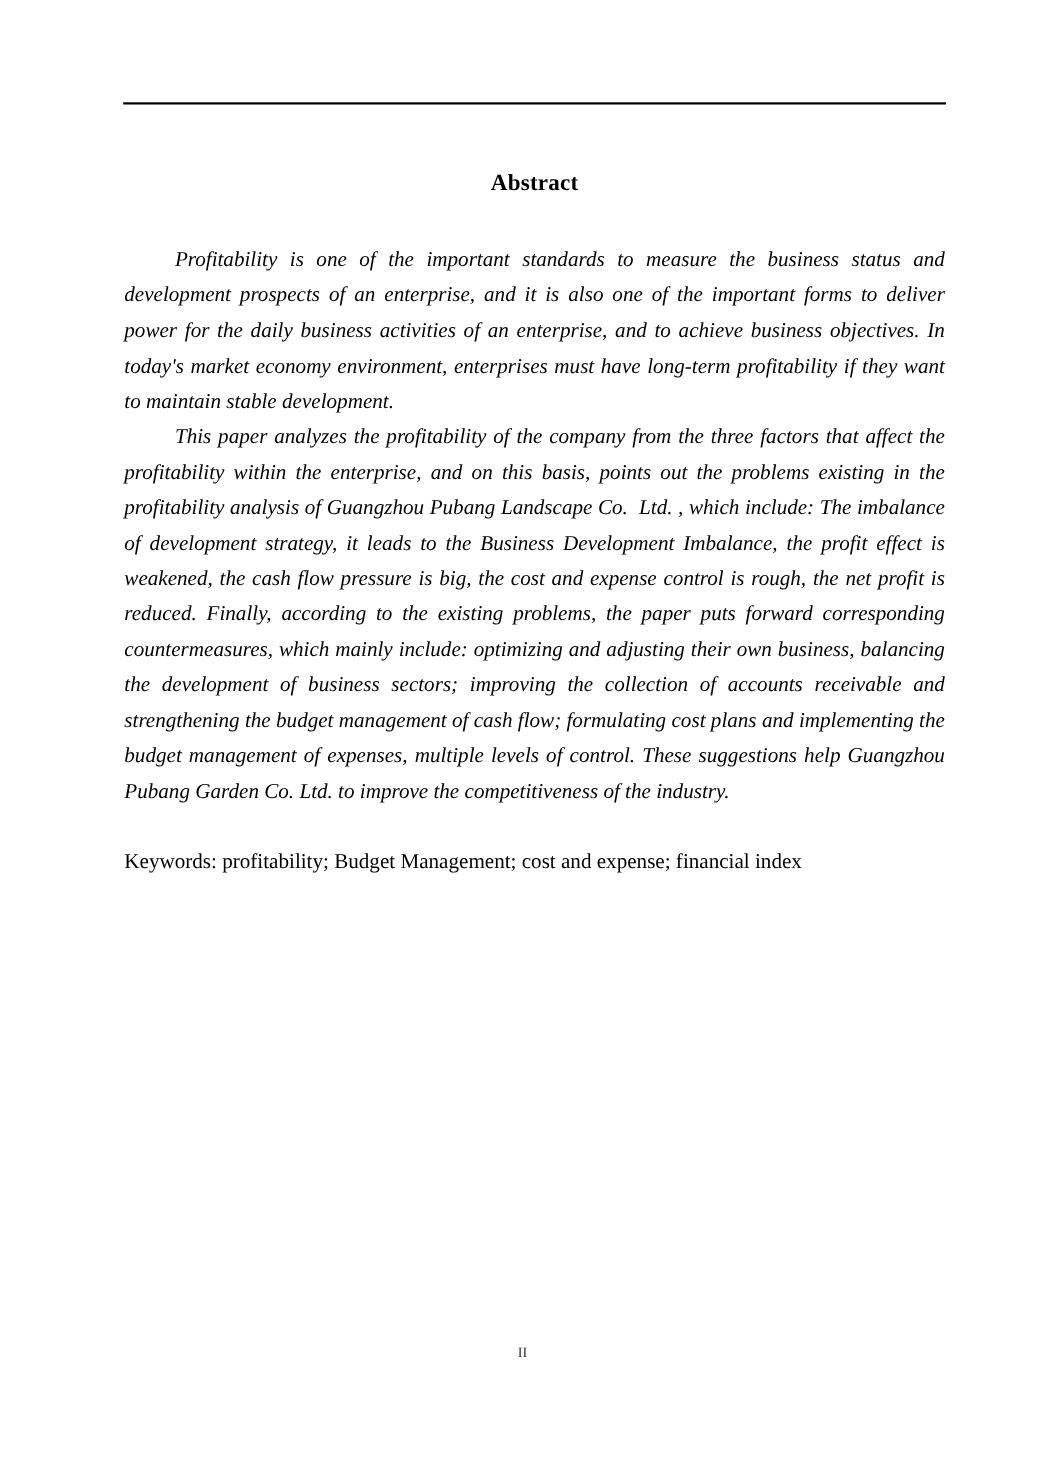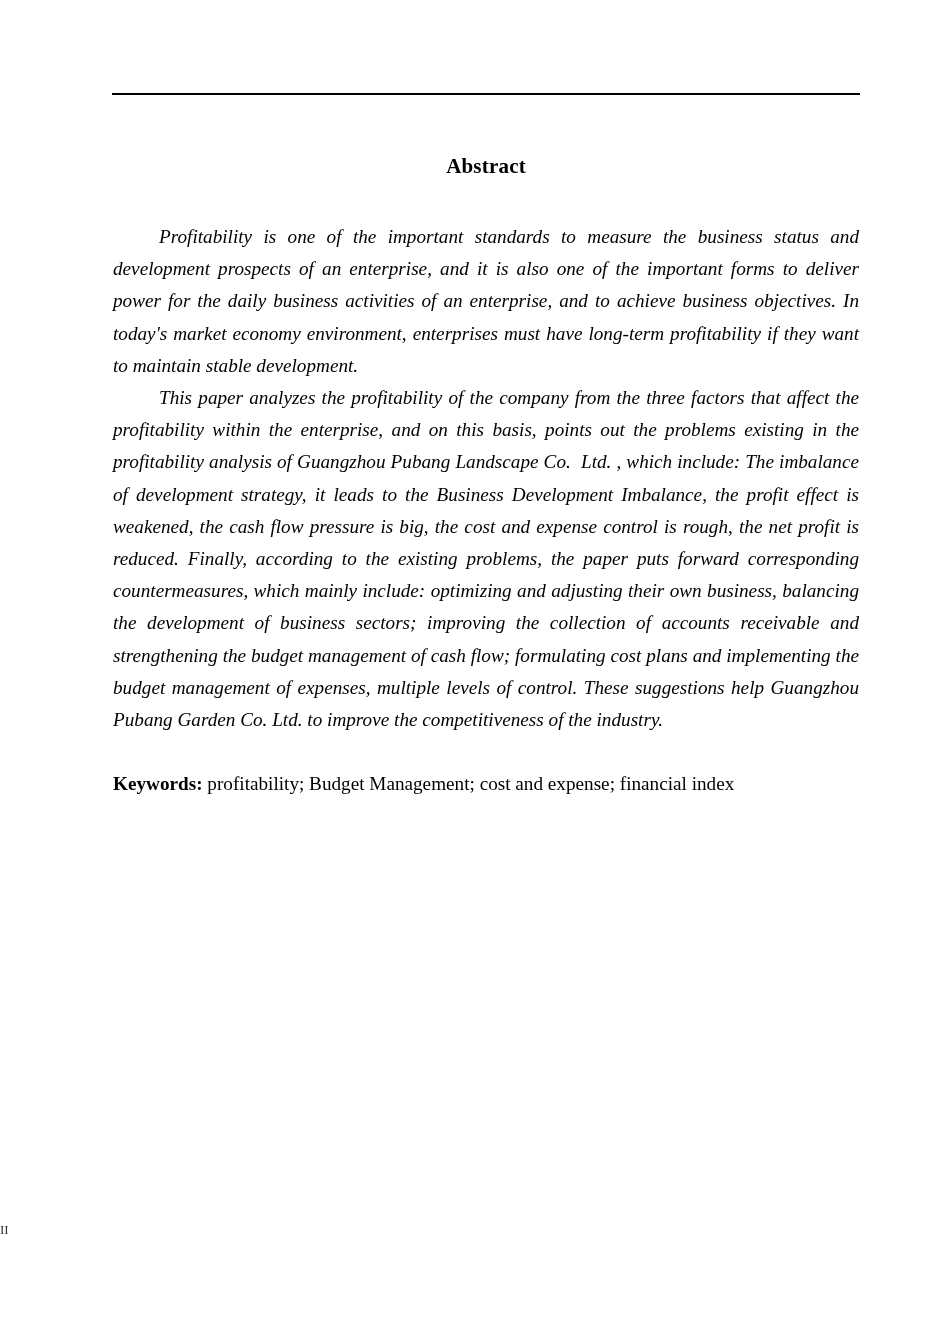--- a/index.html
+++ b/index.html
@@ -56,27 +56,28 @@
     font-style: italic;
   }
   .keywords {
     margin-top: 32px;
     font-size: 19.2px;
     line-height: 32.2px;
     text-align: left;
     text-indent: 0;
   }
   .keywords-label {
-    font-weight: bold;
+    font-weight: normal;
   }
   .page-number {
     position: absolute;
     left: 0;
     right: 0;
     top: 1218px;
+    text-align: center;
     font-size: 13px;
     color: #333333;
     font-family: "Liberation Serif", "DejaVu Serif", serif;
   }
 </style>
 </head>
 <body>
 
 <div class="page">
 

